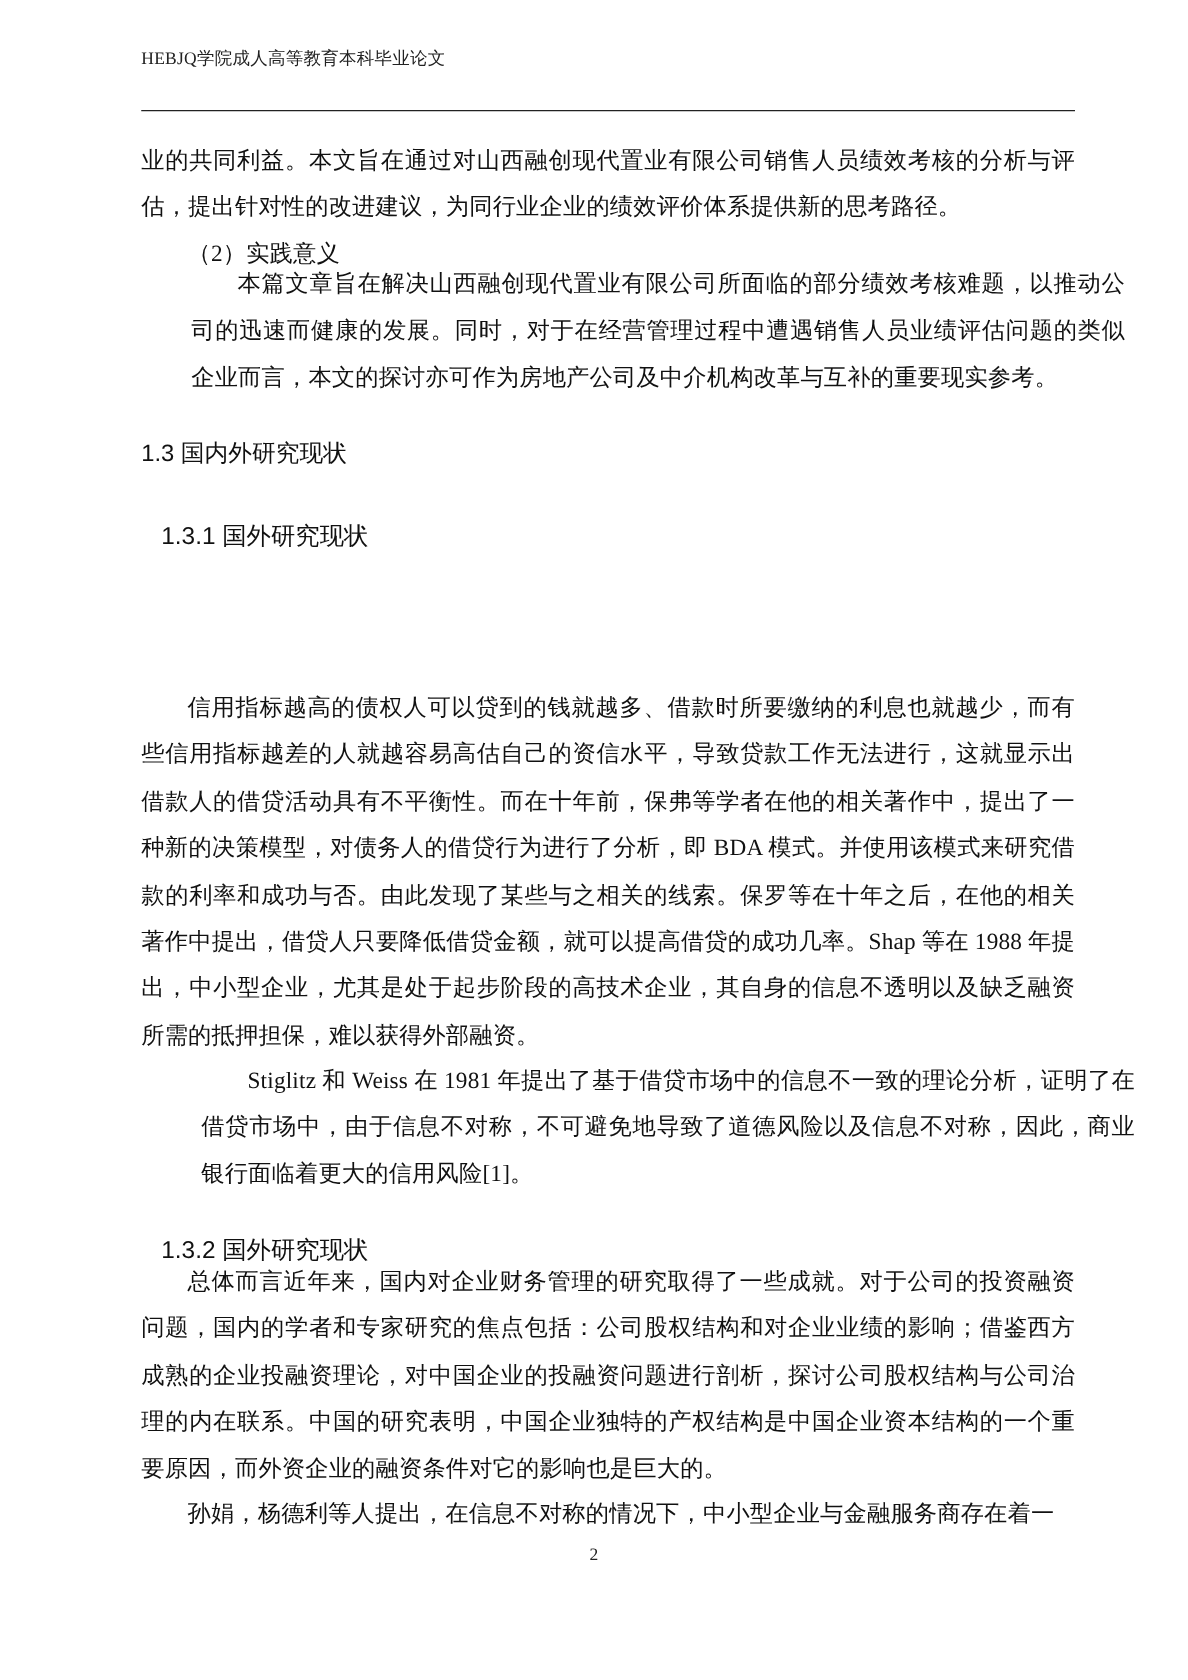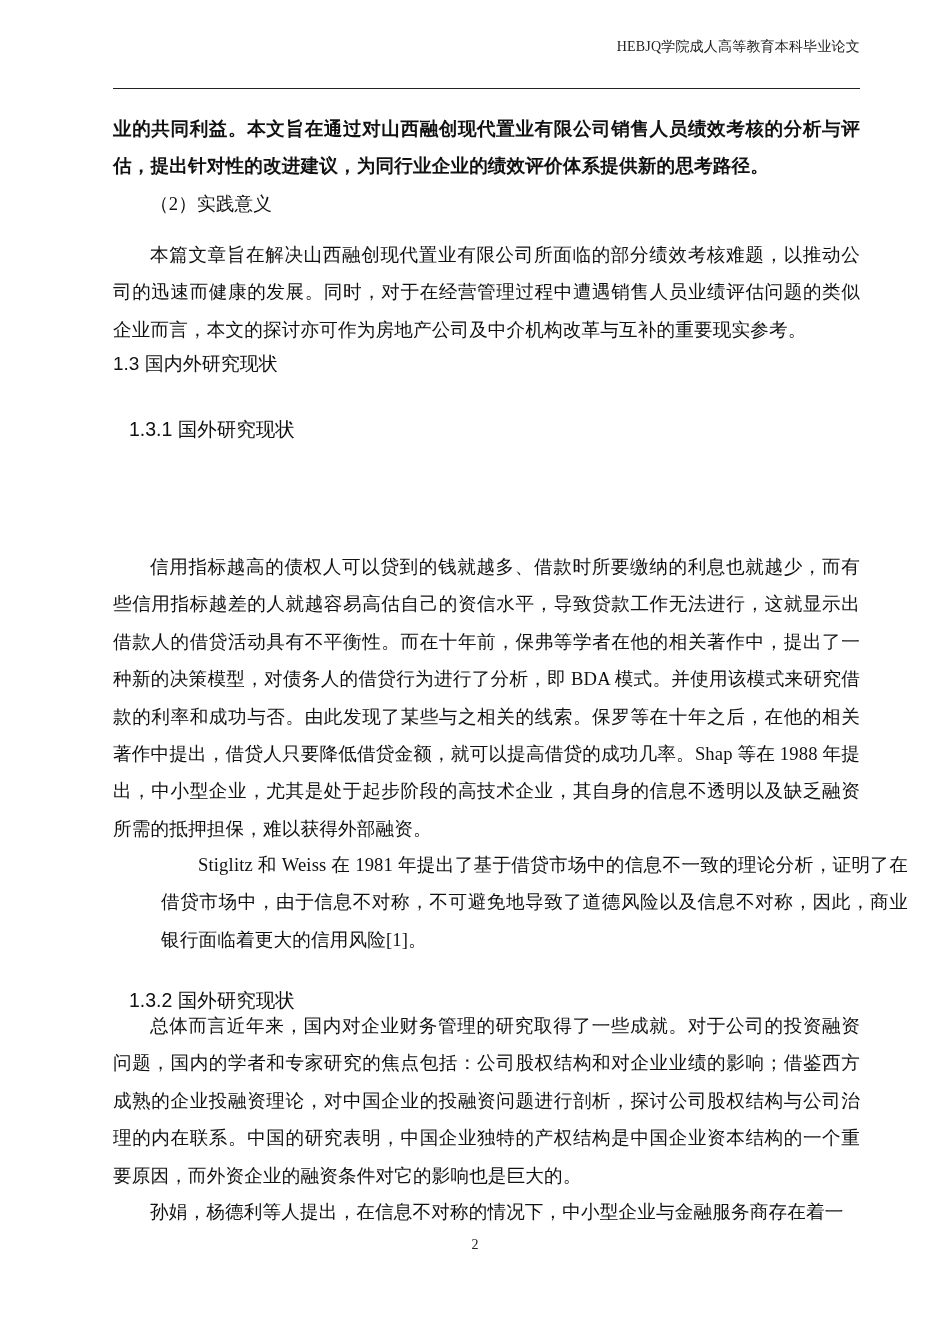--- a/index.html
+++ b/index.html
@@ -1,20 +1,20 @@
 <!DOCTYPE html>
 <html><head>
   <meta charset="utf-8">
   <style>
     html, body { margin: 0; padding: 0; background: #ffffff; }
     body { width: 950px; height: 1344px; position: relative; overflow: hidden;
            font-family: "Liberation Serif", "DejaVu Serif", serif; color: #111; }
     .page { position: absolute; left: 0; top: 0; width: 950px; height: 1344px; background: #fff; }
     .running-header { position: absolute; left: 113px; width: 747px; top: 38px;
-           text-align: right; font-size: 14px; color: #222; letter-spacing: 0.2px; }
+           text-align: left; font-size: 14px; color: #222; letter-spacing: 0.2px; }
     .header-rule { position: absolute; left: 113px; width: 747px; top: 88px; height: 0;
            border-top: 1.3px solid #222; }
     .p { font-size: 18.6px; line-height: 37.4px; margin: 0; text-align: justify;
          text-align-last: left; letter-spacing: 0.15px; }
     .indent { text-indent: 37px; }
     .h2 { font-family: "Liberation Sans", "DejaVu Sans", sans-serif; font-size: 19px;
           line-height: 24px; margin: 0; font-weight: normal; }
     .h3 { font-family: "Liberation Sans", "DejaVu Sans", sans-serif; font-size: 19.5px;
           line-height: 24px; margin: 16px; font-weight: normal; }
     .blk { position: absolute; left: 113px; width: 747px; }
@@ -22,25 +22,25 @@
           font-size: 14px; color: #222; }
   </style>
 </head>
 <body>
 
 <div class="page">
 
   <div class="running-header">HEBJQ学院成人高等教育本科毕业论文</div>
   <div class="header-rule"></div>
 
-  <p class="p blk" style="top:110px;font-weight:bold;">业的共同利益。本文旨在通过对山西融创现代置业有限公司销售人员绩效考核的分析与评估，提出针对性的改进建议，为同行业企业的绩效评价体系提供新的思考路径。</p>
+  <p class="p blk" style="top:110px;">业的共同利益。本文旨在通过对山西融创现代置业有限公司销售人员绩效考核的分析与评估，提出针对性的改进建议，为同行业企业的绩效评价体系提供新的思考路径。</p>
 
   <p class="p blk indent" style="top:185px;">（2）实践意义</p>
 
-  <p class="p blk indent" style="top:236px;">本篇文章旨在解决山西融创现代置业有限公司所面临的部分绩效考核难题，以推动公司的迅速而健康的发展。同时，对于在经营管理过程中遭遇销售人员业绩评估问题的类似企业而言，本文的探讨亦可作为房地产公司及中介机构改革与互补的重要现实参考。</p>
+  <p class="p blk indent" style="top:209px;margin-left:40px;">本篇文章旨在解决山西融创现代置业有限公司所面临的部分绩效考核难题，以推动公司的迅速而健康的发展。同时，对于在经营管理过程中遭遇销售人员业绩评估问题的类似企业而言，本文的探讨亦可作为房地产公司及中介机构改革与互补的重要现实参考。</p>
 
   <h2 class="h2 blk" style="top:352px;">1.3  国内外研究现状</h2>
 
   <h3 class="h3 blk" style="top:401px;">1.3.1  国外研究现状</h3>
 
 
   <p class="p blk indent" style="top:548px;">信用指标越高的债权人可以贷到的钱就越多、借款时所要缴纳的利息也就越少，而有些信用指标越差的人就越容易高估自己的资信水平，导致贷款工作无法进行，这就显示出借款人的借贷活动具有不平衡性。而在十年前，保弗等学者在他的相关著作中，提出了一种新的决策模型，对债务人的借贷行为进行了分析，即  BDA 模式。并使用该模式来研究借款的利率和成功与否。由此发现了某些与之相关的线索。保罗等在十年之后，在他的相关著作中提出，借贷人只要降低借贷金额，就可以提高借贷的成功几率。Shap 等在 1988 年提出，中小型企业，尤其是处于起步阶段的高技术企业，其自身的信息不透明以及缺乏融资所需的抵押担保，难以获得外部融资。</p>
 
   <p class="p blk indent" style="top:846px;margin-left:48px;">Stiglitz 和  Weiss 在 1981 年提出了基于借贷市场中的信息不一致的理论分析，证明了在借贷市场中，由于信息不对称，不可避免地导致了道德风险以及信息不对称，因此，商业银行面临着更大的信用风险[1]。</p>
 

